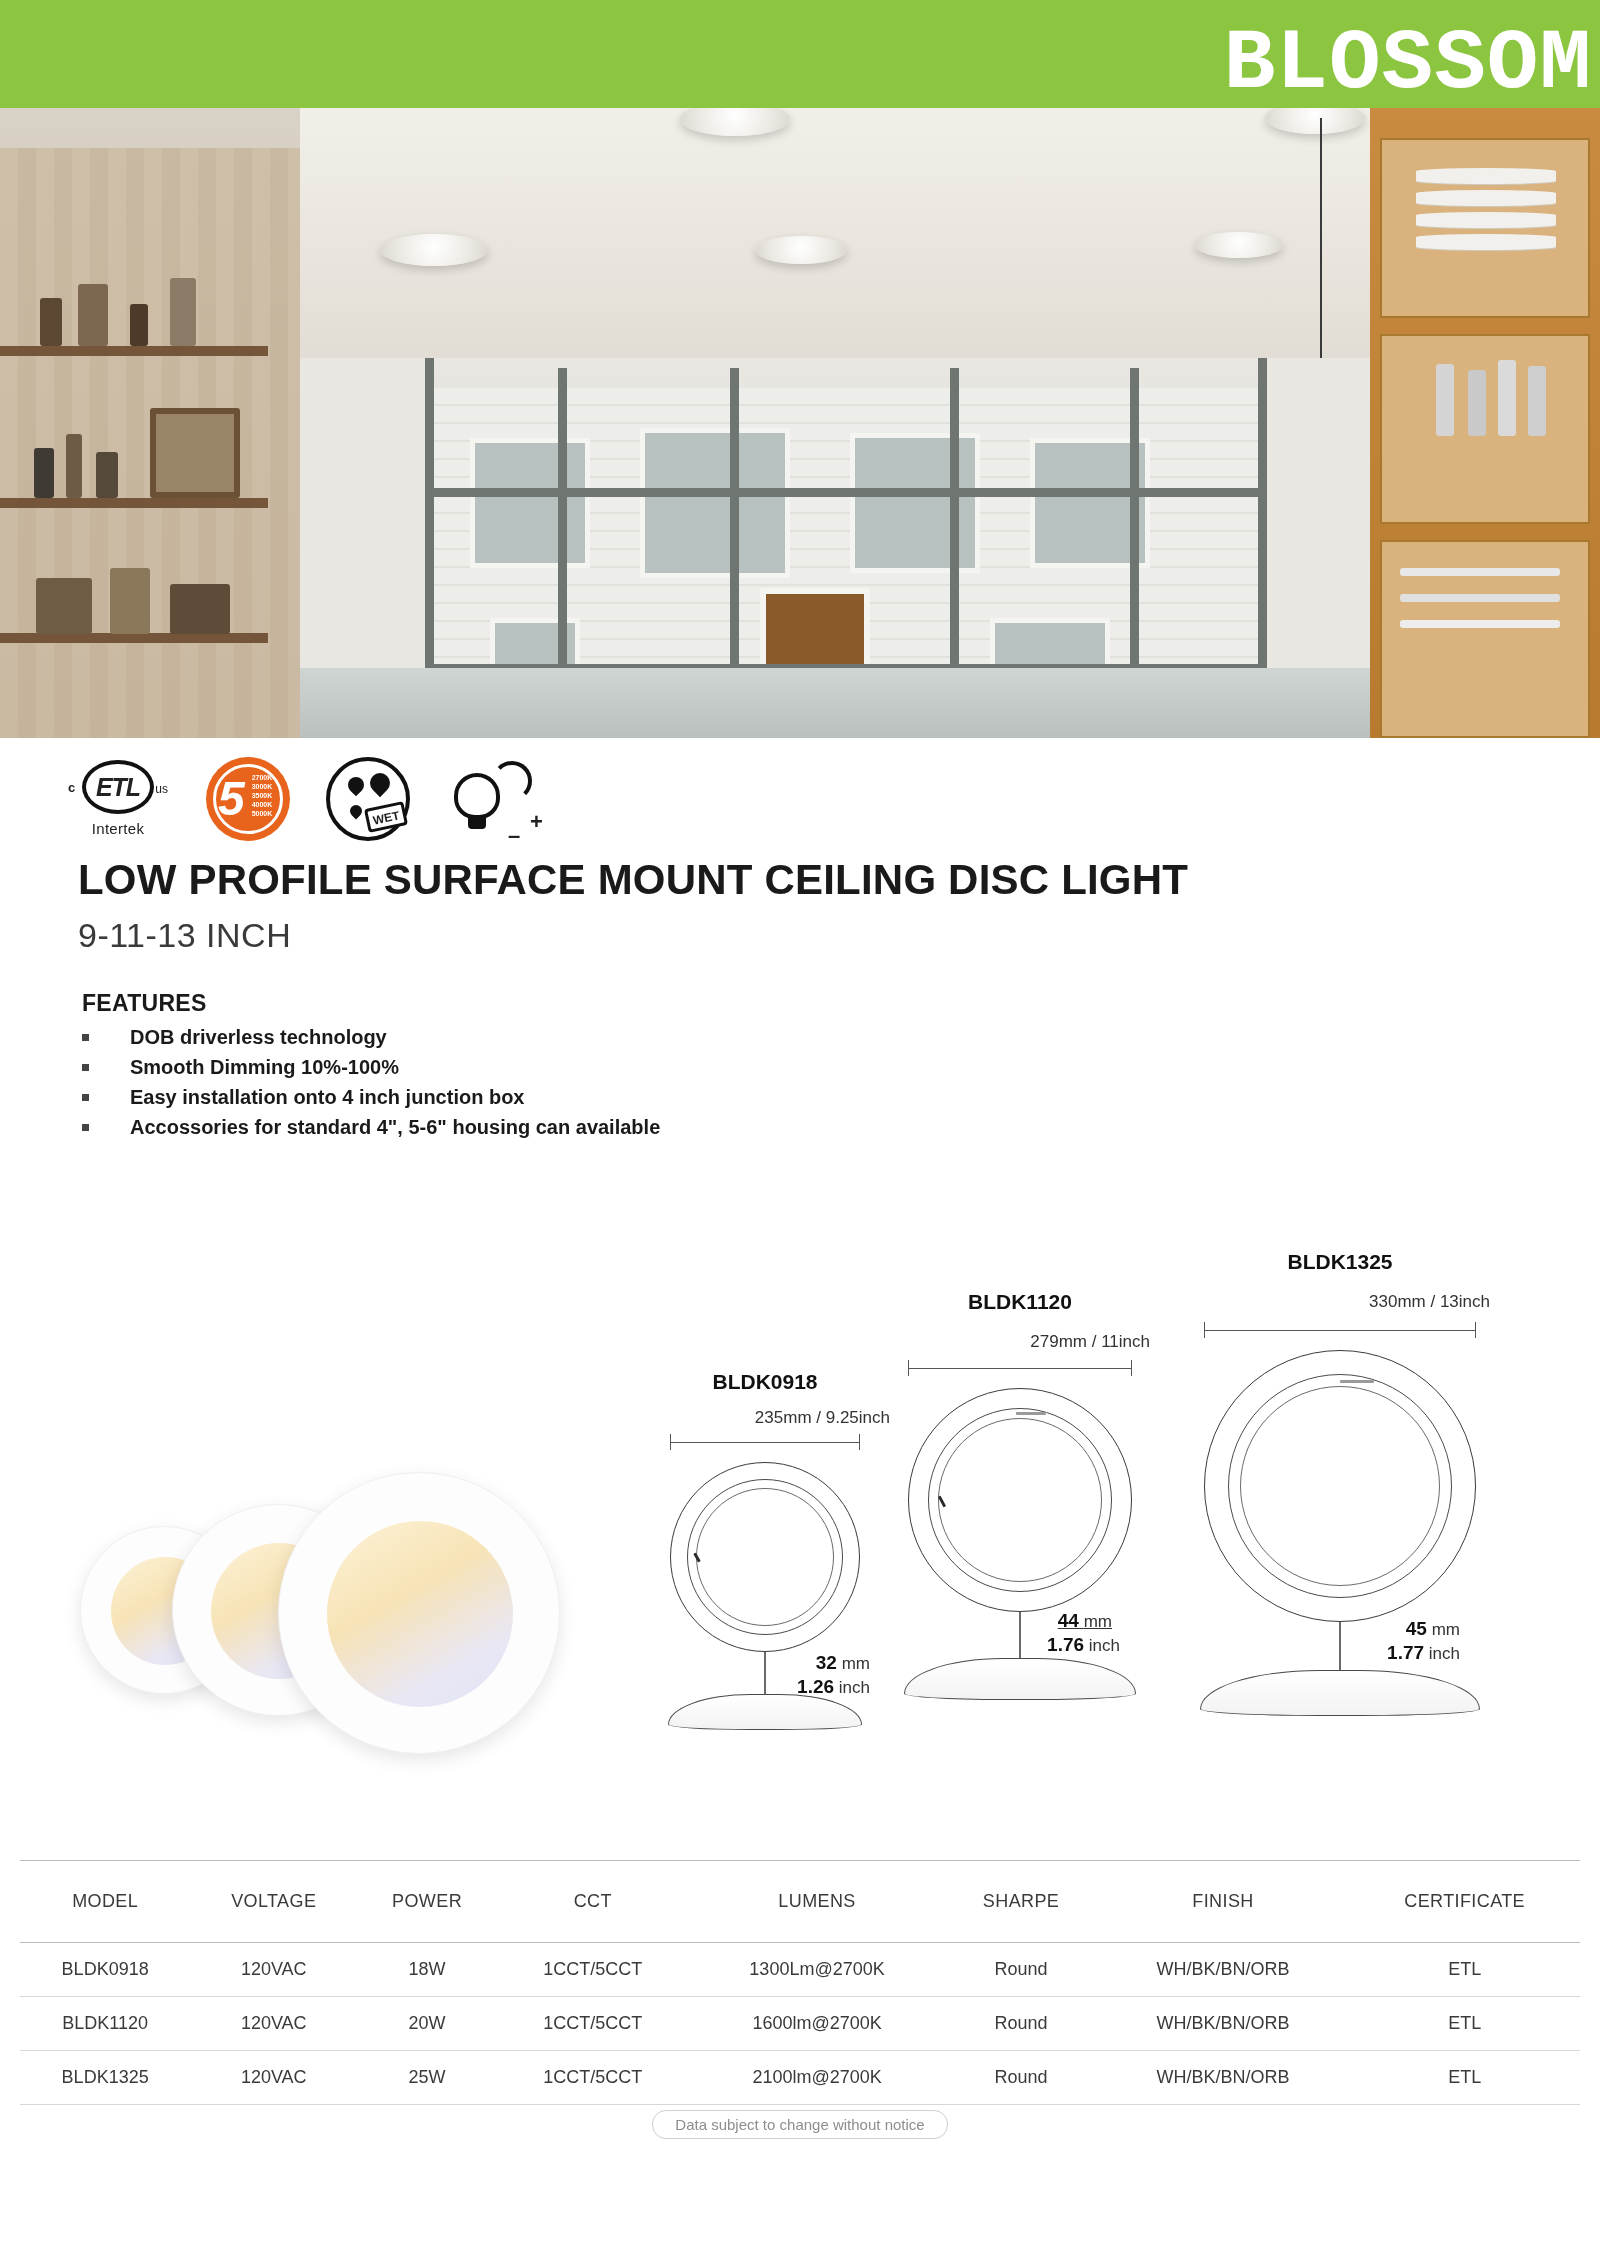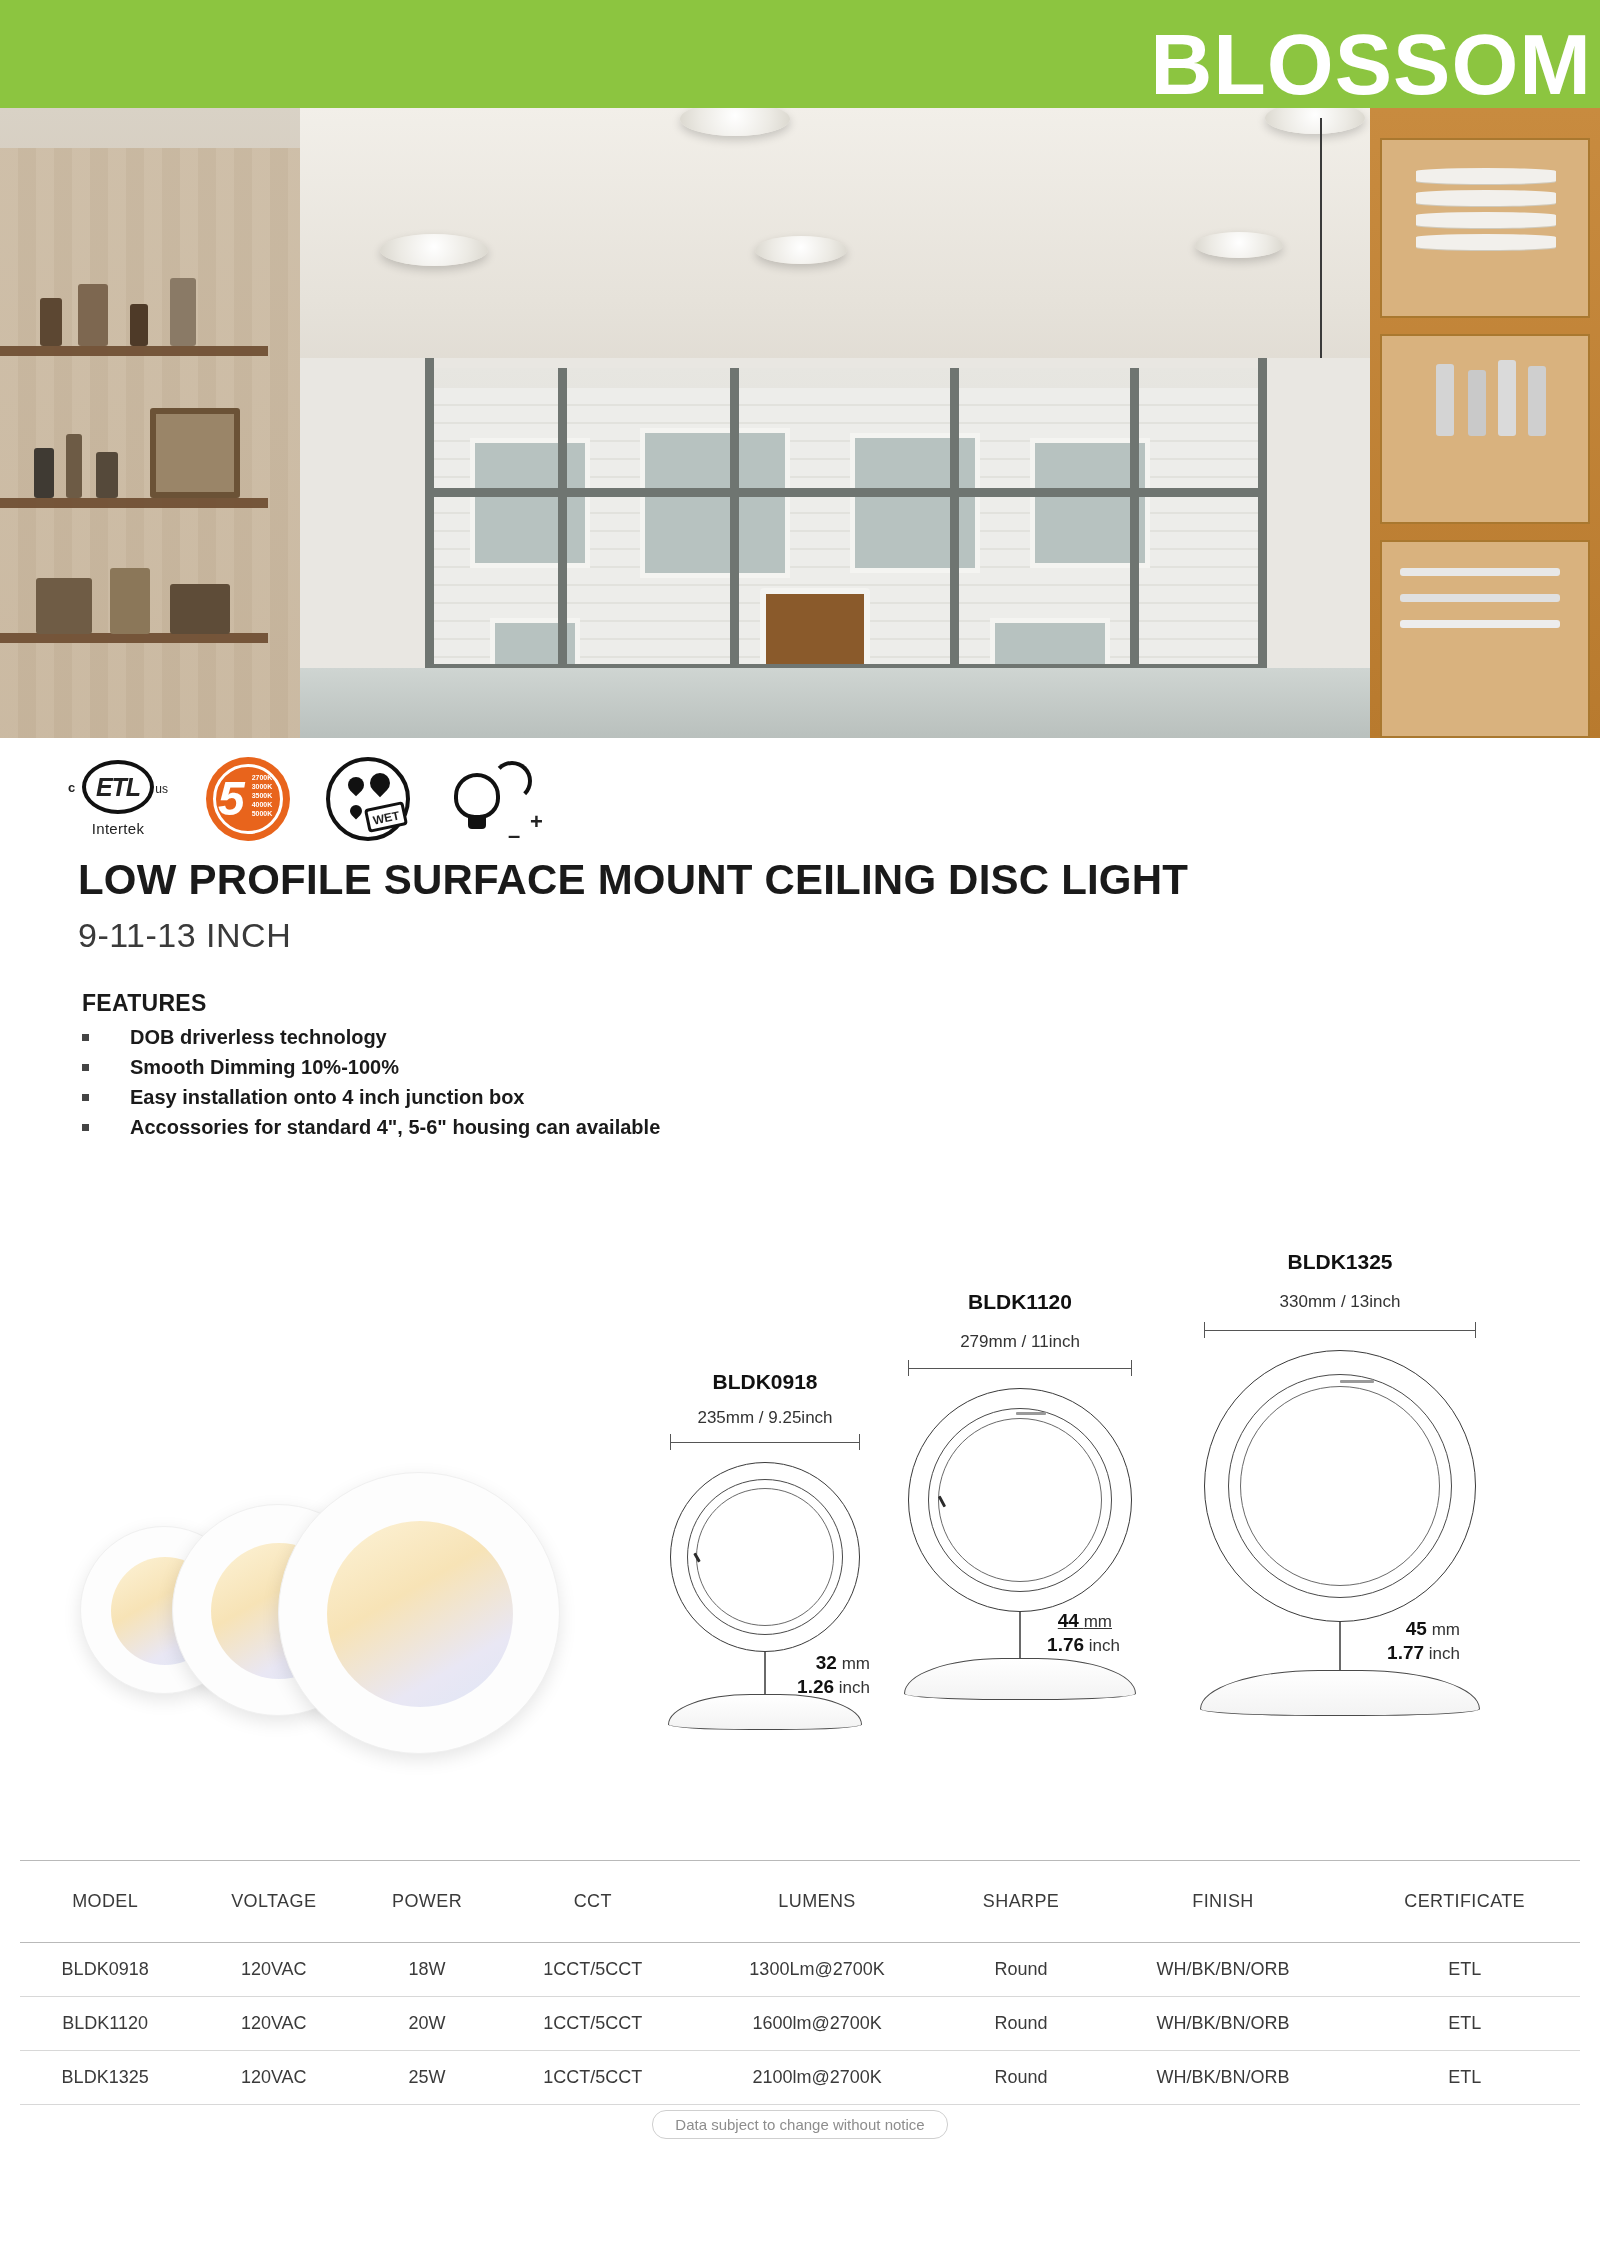--- a/index.html
+++ b/index.html
@@ -23,21 +23,21 @@
   }
   .brand-wrap {
     position: absolute;
     right: 0; top: 0;
     height: 108px;
     display: flex;
     align-items: flex-start;
     padding-right: 8px;
   }
   .brand {
-    font-family: Liberation Sans, sans-serif;
+    font-family: Liberation Mono, monospace;
     font-weight: bold;
     font-size: 86px;
     letter-spacing: 1px;
     color: #ffffff;
     line-height: 105px;
     white-space: nowrap;
     position: relative;
     top: 12px;
   }
 
@@ -237,21 +237,21 @@
     background: linear-gradient(150deg, #fdf3d8, #f7e3b6 40%, #e9e7f4 75%, #dfe6f6);
   }
 
   
   .dim-block { position: absolute; }
   .dim-title {
     position: absolute; width: 100%; text-align: center;
     font-size: 21px; font-weight: bold; color: #111;
   }
   .dim-measure {
-    position: absolute; width: 100%; text-align: center;
+    position: absolute; width: 100%; text-align: right;
     font-size: 17px; color: #333;
   }
   .dim-line { position: absolute; height: 1px; background: #555; }
   .dim-tick { position: absolute; width: 1px; background: #555; }
   .ring-outer {
     position: absolute; border-radius: 50%; border: 1.6px solid #3a3a3a; background: #fff;
   }
   .ring-mid {
     position: absolute; border-radius: 50%; border: 1.4px solid #4a4a4a;
   }

